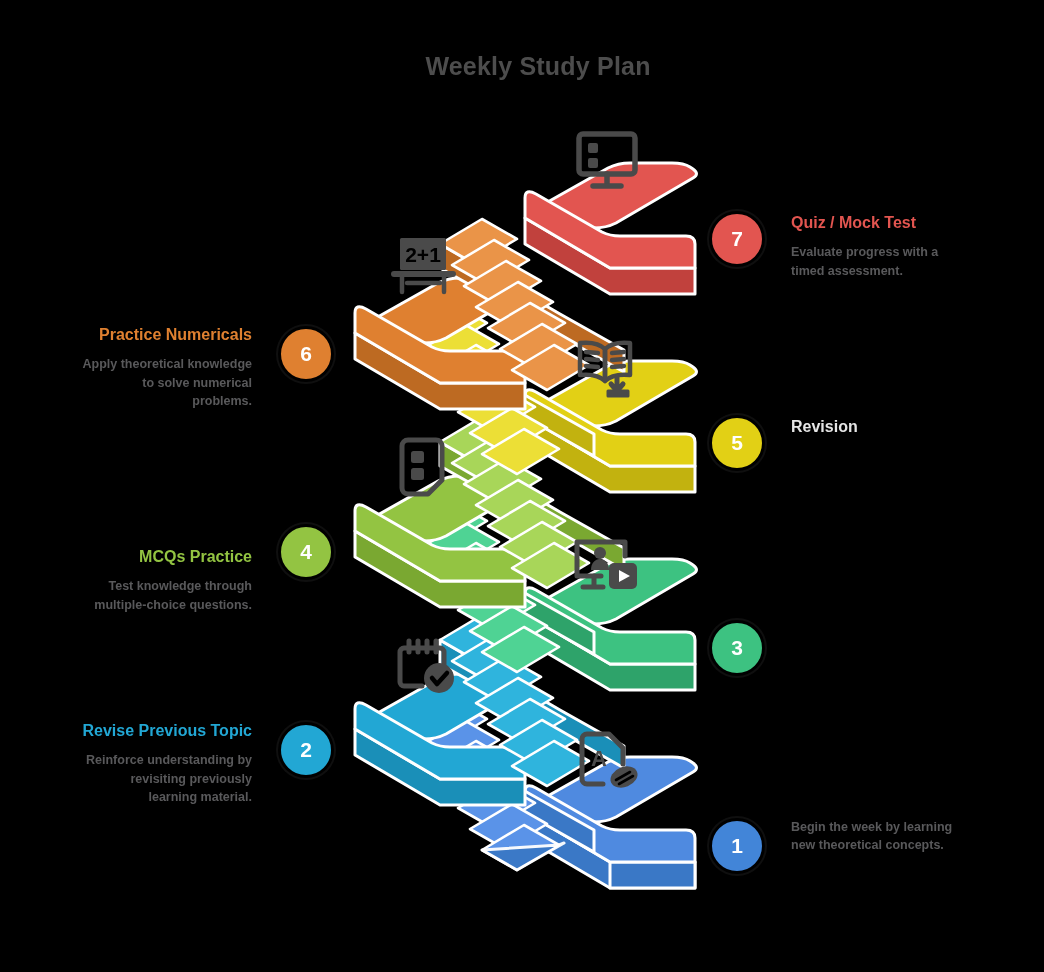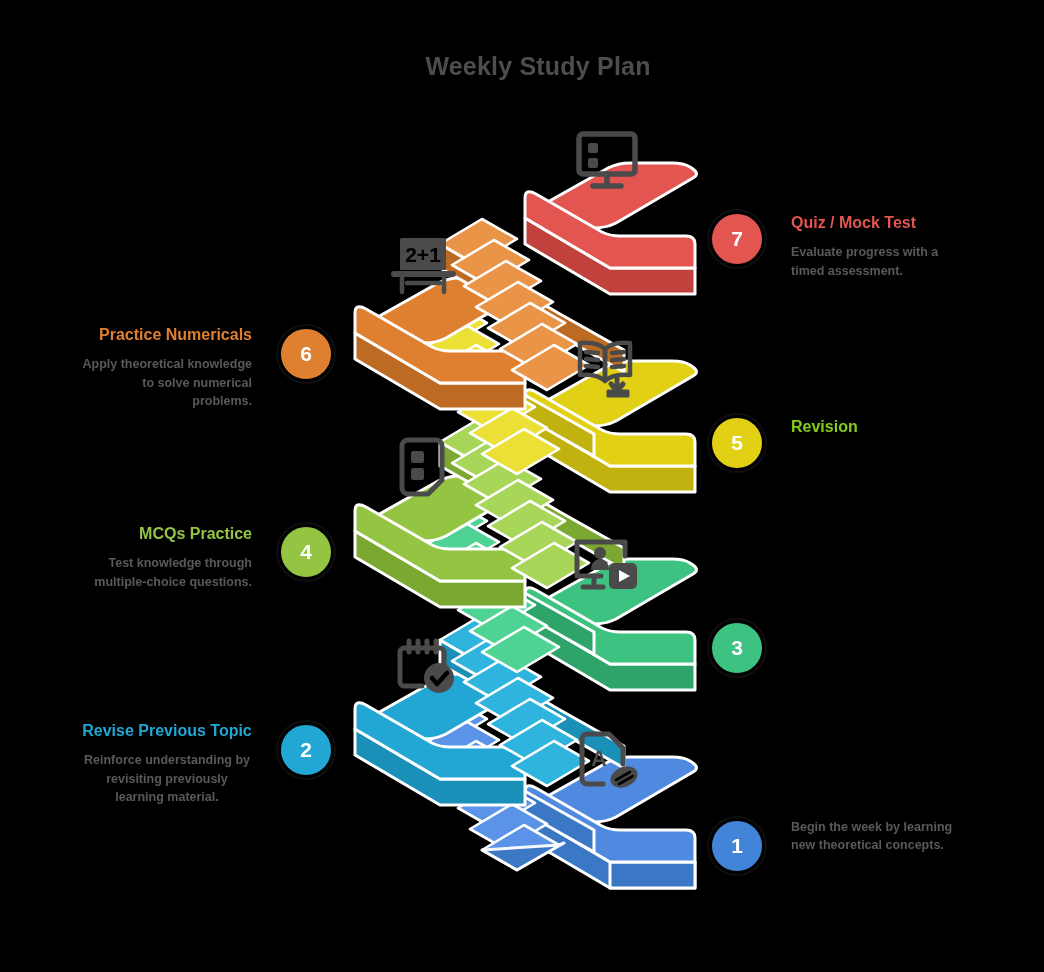--- a/index.html
+++ b/index.html
@@ -347,30 +347,30 @@
     <div class="step-title" style="color:#e25550;">Quiz / Mock Test</div>
     <div class="step-desc">Evaluate progress with a timed assessment.</div>
   </div>
 
   <div class="step-block left" style="left:82px; top:323px; width:170px;">
     <div class="step-title" style="color:#df8030;">Practice Numericals</div>
     <div class="step-desc">Apply theoretical knowledge to solve numerical problems.</div>
   </div>
 
   <div class="step-block right" style="left:791px; top:415px; width:180px;">
-    <div class="step-title" style="color:#84cc16;">Revision</div>
+    <div class="step-title" style="color:#e5e5e5;">Revision</div>
   </div>
 
   <div class="step-block left" style="left:62px; top:522px; width:190px;">
-    <div class="step-title" style="color:#93c442;">MCQs Practice</div>
+    <div class="step-title" style="color:#93c442;margin-top:23px;">MCQs Practice</div>
     <div class="step-desc">Test knowledge through multiple-choice questions.</div>
   </div>
 
 
-  <div class="step-block left" style="left:82px; top:719px; width:170px;text-align:center;">
+  <div class="step-block left" style="left:82px; top:719px; width:170px;">
     <div class="step-title" style="color:#22a7d4;">Revise Previous Topic</div>
     <div class="step-desc">Reinforce understanding by revisiting previously learning material.</div>
   </div>
 
   <div class="step-block right" style="left:791px; top:818px; width:180px;">
     <div class="step-desc">Begin the week by learning new theoretical concepts.</div>
   </div>
 
 </div>
 

